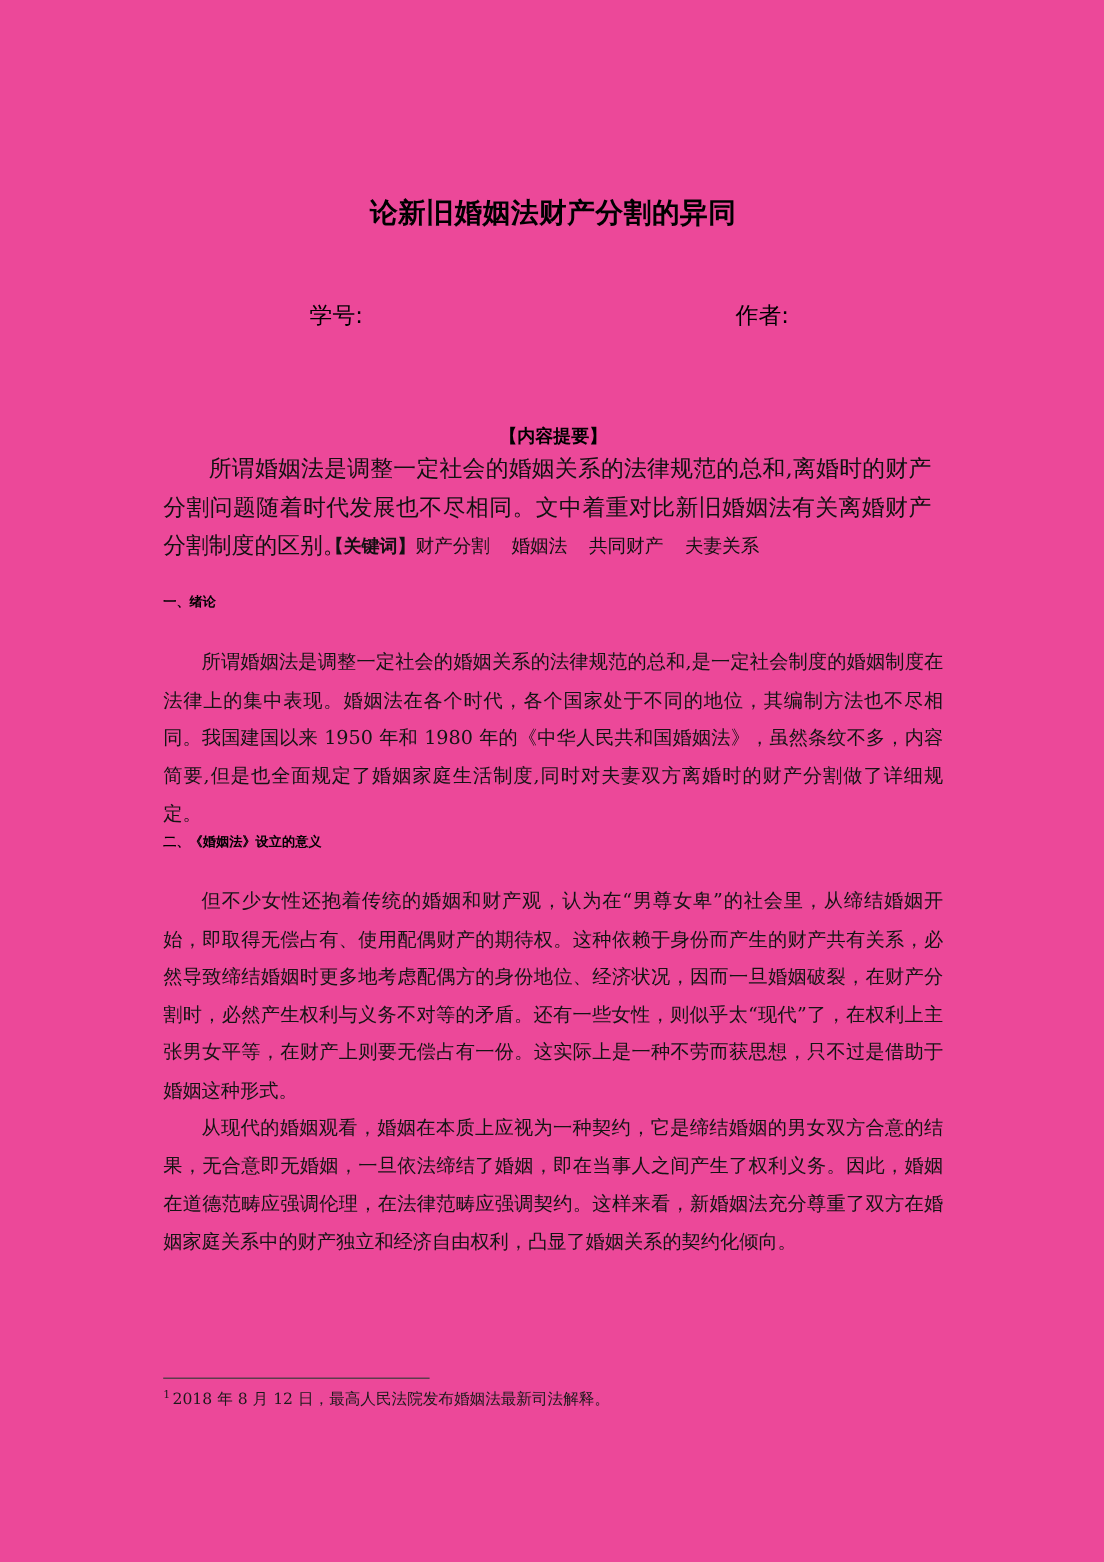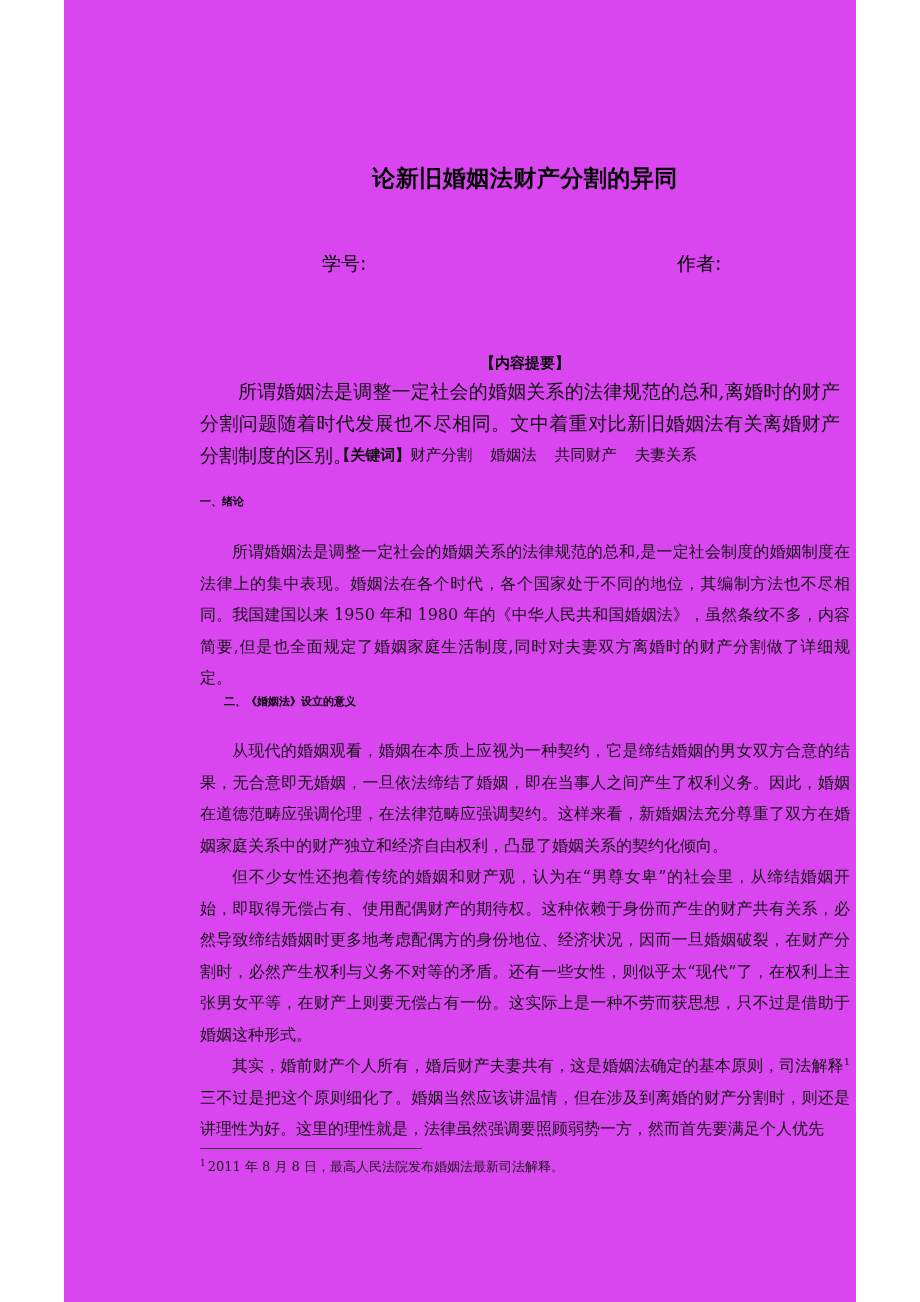--- a/index.html
+++ b/index.html
@@ -6,24 +6,24 @@
     margin: 0;
     padding: 0;
     background: #ffffff;
   }
   body {
     font-family: "DejaVu Serif", "Liberation Serif", serif;
     color: #1a1a1a;
   }
   .page {
     position: relative;
-    width: 792px;
+    width: 920px;
     height: 1302px;
     margin: 0 auto;
-    background: #d946ef;
+    background: #ec4899;
     overflow: hidden;
     box-sizing: border-box;
   }
   .content {
     position: absolute;
     left: 136px;
     top: 0;
     width: 650px;
   }
 
@@ -113,21 +113,21 @@
   .section-heading {
     font-family: "DejaVu Sans", "Liberation Sans", sans-serif;
     font-weight: bold;
     font-size: 11px;
     line-height: 24px;
     color: #000000;
     margin: 0;
     white-space: nowrap;
   }
   .sec1-heading { position: absolute; left: 0; top: 490px; }
-  .sec2-heading { position: absolute; left: 0; top: 690px; margin-left: 24px; }
+  .sec2-heading { position: absolute; left: 0; top: 690px; }
 
   
   .body-para {
     font-size: 16px;
     line-height: 31.5px;
     text-align: justify;
     text-justify: inter-ideograph;
     text-indent: 2em;
     margin: 0;
     color: #141414;
@@ -197,24 +197,23 @@
 
     <h2 class="section-heading sec1-heading">一、绪论</h2>
 
     <div class="para-block sec1-body">
       <p class="body-para">所谓婚姻法是调整一定社会的婚姻关系的法律规范的总和,是一定社会制度的婚姻制度在法律上的集中表现。婚姻法在各个时代，各个国家处于不同的地位，其编制方法也不尽相同。我国建国以来 1950 年和 1980 年的《中华人民共和国婚姻法》，虽然条纹不多，内容简要,但是也全面规定了婚姻家庭生活制度,同时对夫妻双方离婚时的财产分割做了详细规定。</p>
     </div>
 
     <h2 class="section-heading sec2-heading">二、《婚姻法》设立的意义</h2>
 
     <div class="para-block sec2-body">
+      <p class="body-para">但不少女性还抱着传统的婚姻和财产观，认为在“男尊女卑”的社会里，从缔结婚姻开始，即取得无偿占有、使用配偶财产的期待权。这种依赖于身份而产生的财产共有关系，必然导致缔结婚姻时更多地考虑配偶方的身份地位、经济状况，因而一旦婚姻破裂，在财产分割时，必然产生权利与义务不对等的矛盾。还有一些女性，则似乎太“现代”了，在权利上主张男女平等，在财产上则要无偿占有一份。这实际上是一种不劳而获思想，只不过是借助于婚姻这种形式。</p>
       <p class="body-para">从现代的婚姻观看，婚姻在本质上应视为一种契约，它是缔结婚姻的男女双方合意的结果，无合意即无婚姻，一旦依法缔结了婚姻，即在当事人之间产生了权利义务。因此，婚姻在道德范畴应强调伦理，在法律范畴应强调契约。这样来看，新婚姻法充分尊重了双方在婚姻家庭关系中的财产独立和经济自由权利，凸显了婚姻关系的契约化倾向。</p>
-      <p class="body-para">但不少女性还抱着传统的婚姻和财产观，认为在“男尊女卑”的社会里，从缔结婚姻开始，即取得无偿占有、使用配偶财产的期待权。这种依赖于身份而产生的财产共有关系，必然导致缔结婚姻时更多地考虑配偶方的身份地位、经济状况，因而一旦婚姻破裂，在财产分割时，必然产生权利与义务不对等的矛盾。还有一些女性，则似乎太“现代”了，在权利上主张男女平等，在财产上则要无偿占有一份。这实际上是一种不劳而获思想，只不过是借助于婚姻这种形式。</p>
-      <p class="body-para"><span>其实，婚前财产个人所有，婚后财产夫妻共有，这是婚姻法确定的基本原则，司法解释</span><span class="fn-ref">1</span><span>三不过是把这个原则细化了。婚姻当然应该讲温情，但在涉及到离婚的财产分割时，则还是讲理性为好。这里的理性就是，法律虽然强调要照顾弱势一方，然而首先要满足个人优先</span></p>
     </div>
 
     <div class="footnote-area">
       <div class="footnote-rule"></div>
-      <p class="footnote-text"><span class="fn-marker">1</span><span>2011 年 8 月 8 日，最高人民法院发布婚姻法最新司法解释。</span></p>
+      <p class="footnote-text"><span class="fn-marker">1</span><span>2018 年 8 月 12 日，最高人民法院发布婚姻法最新司法解释。</span></p>
     </div>
 
   </div>
 </div>
 
 </body></html>

